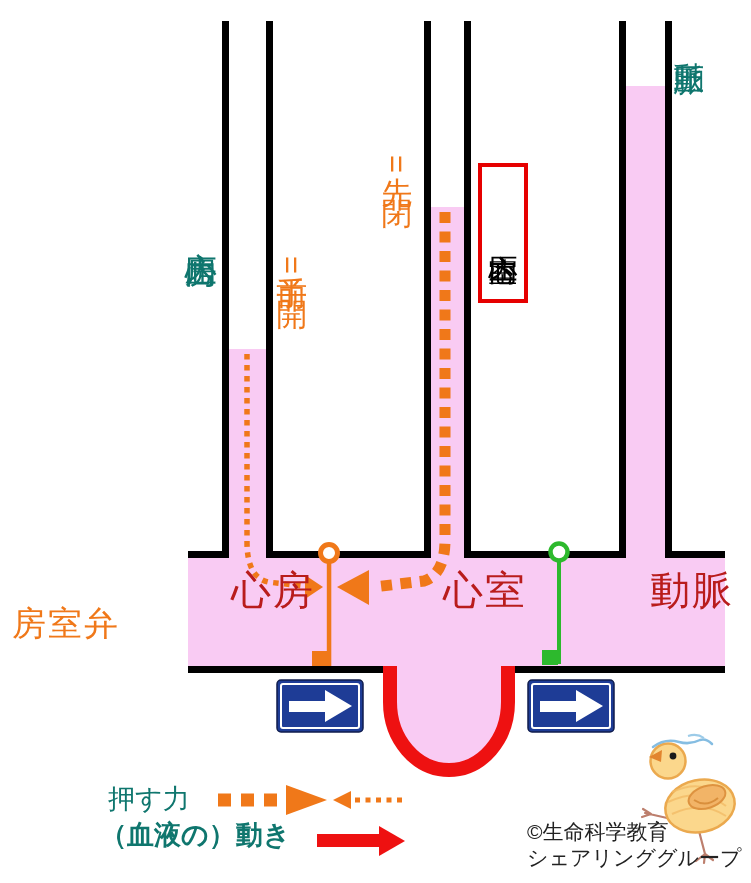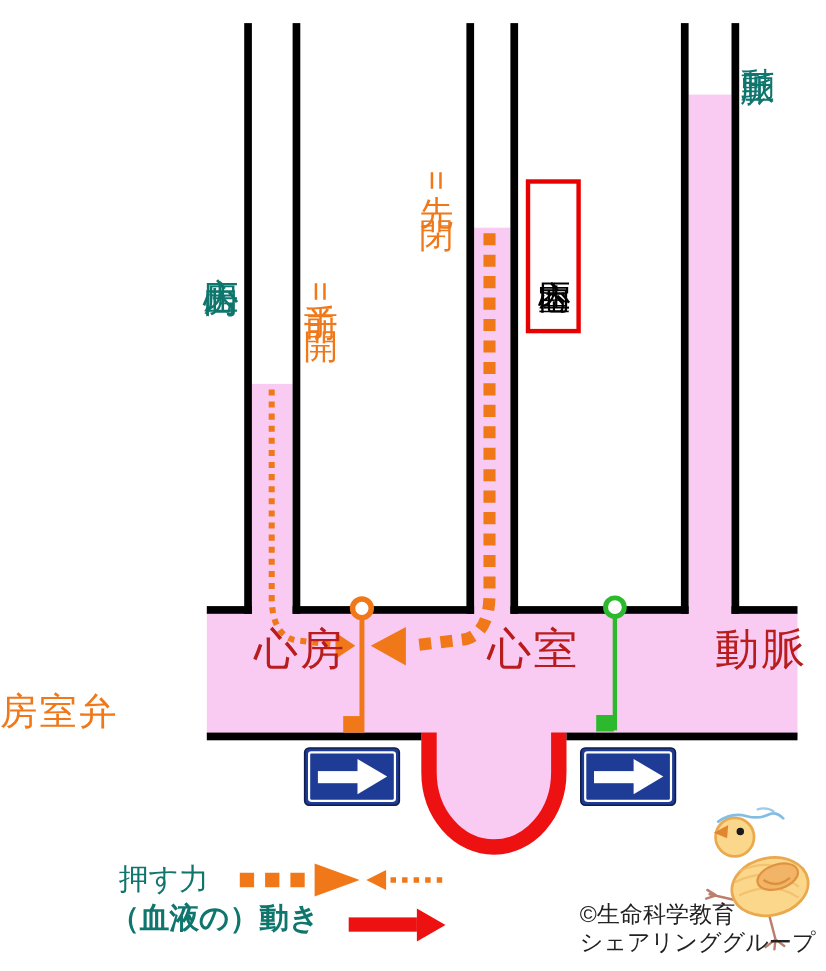--- a/index.html
+++ b/index.html
@@ -19,21 +19,21 @@
     border:4px solid #e60000;box-sizing:border-box;background:#fff;
     display:flex;align-items:center;justify-content:center;
   }
   .ventricular-pressure-box .inner{writing-mode:vertical-rl;text-orientation:upright;
     font-size:29px;line-height:1;letter-spacing:1px;color:#000;}
   .arterial-pressure-label{left:672px;top:38px;font-size:31px;}
   .chamber-lbl{position:absolute;top:563px;font-size:40px;color:#b91c1c;letter-spacing:2px;margin-left:32px;}
   .atrium-label{left:199px;}
   .ventricle-label{left:411px;font-family:Liberation Mono, monospace;}
   .artery-label{left:618px;}
-  .av-valve-label{position:absolute;left:0;top:606px;font-size:34px;letter-spacing:2px;margin-top:24px;}
+  .av-valve-label{position:absolute;left:12px;top:606px;font-size:34px;letter-spacing:2px;}
   .legend-push-label{position:absolute;left:108px;top:785px;font-size:27px;}
   .legend-move-label{position:absolute;left:100px;top:821px;font-size:27px;font-weight:bold;}
   .copyright{position:absolute;left:527px;color:#222;font-size:21px;line-height:1.22;}
   .copyright-1{top:819px;}
   .copyright-2{top:845px;}
 </style>
 </head>
 <body>
 
 <div id="stage">

